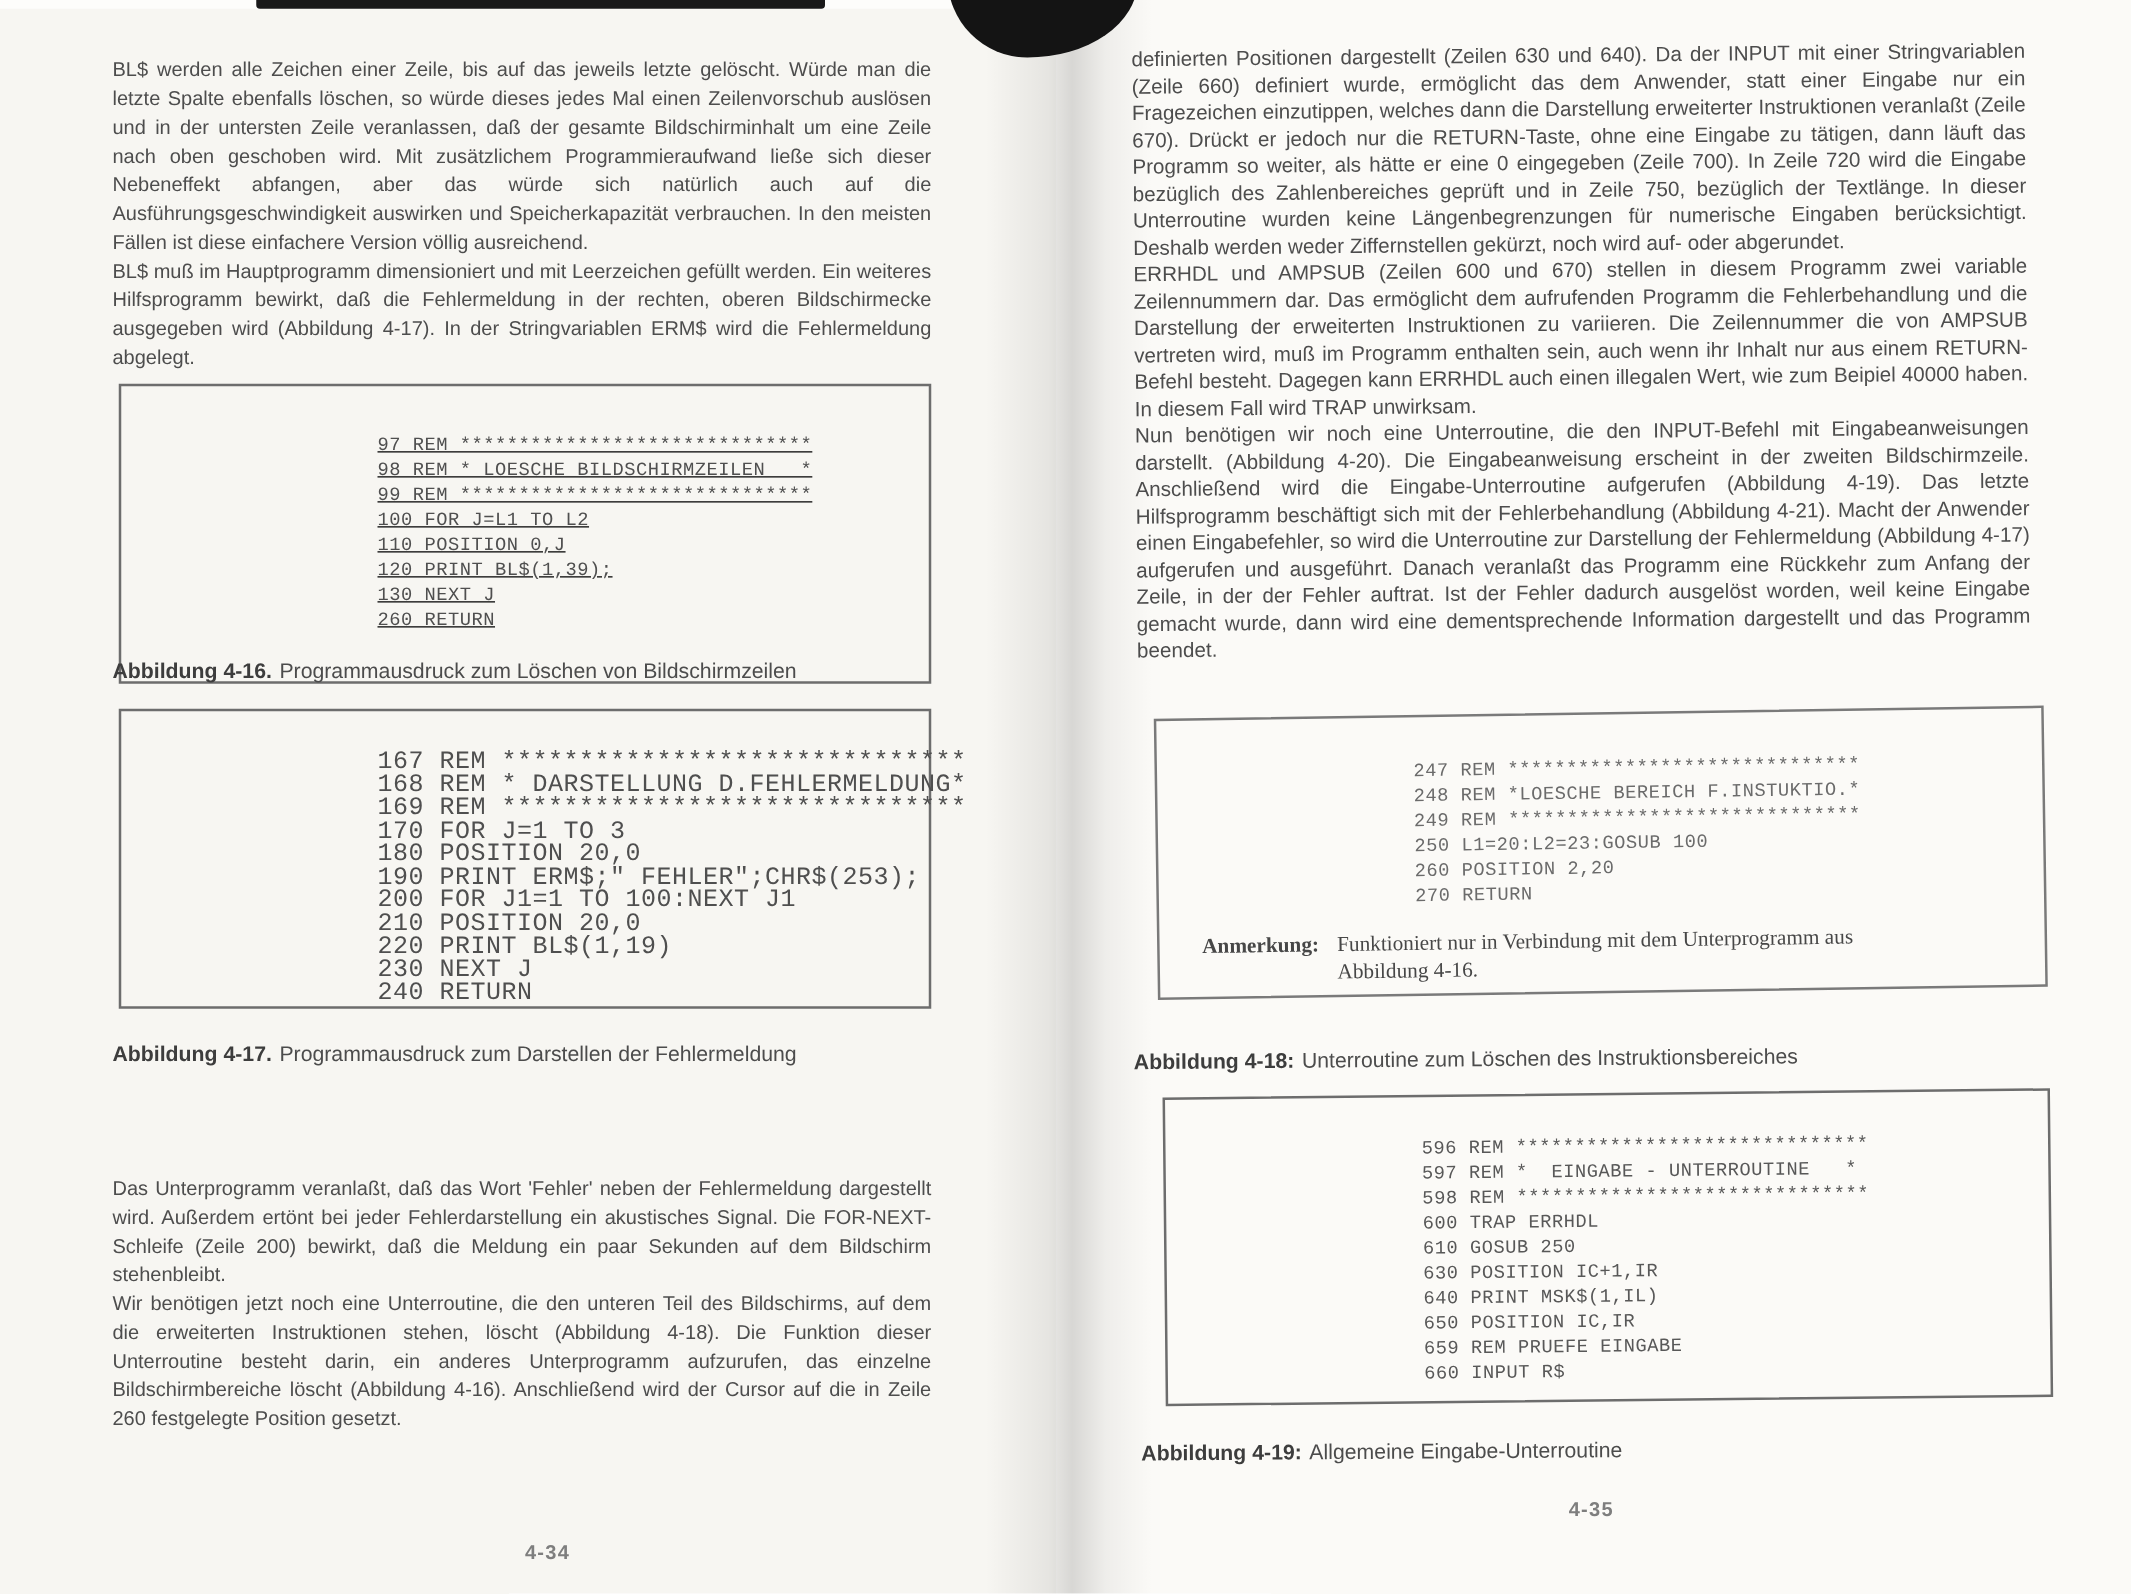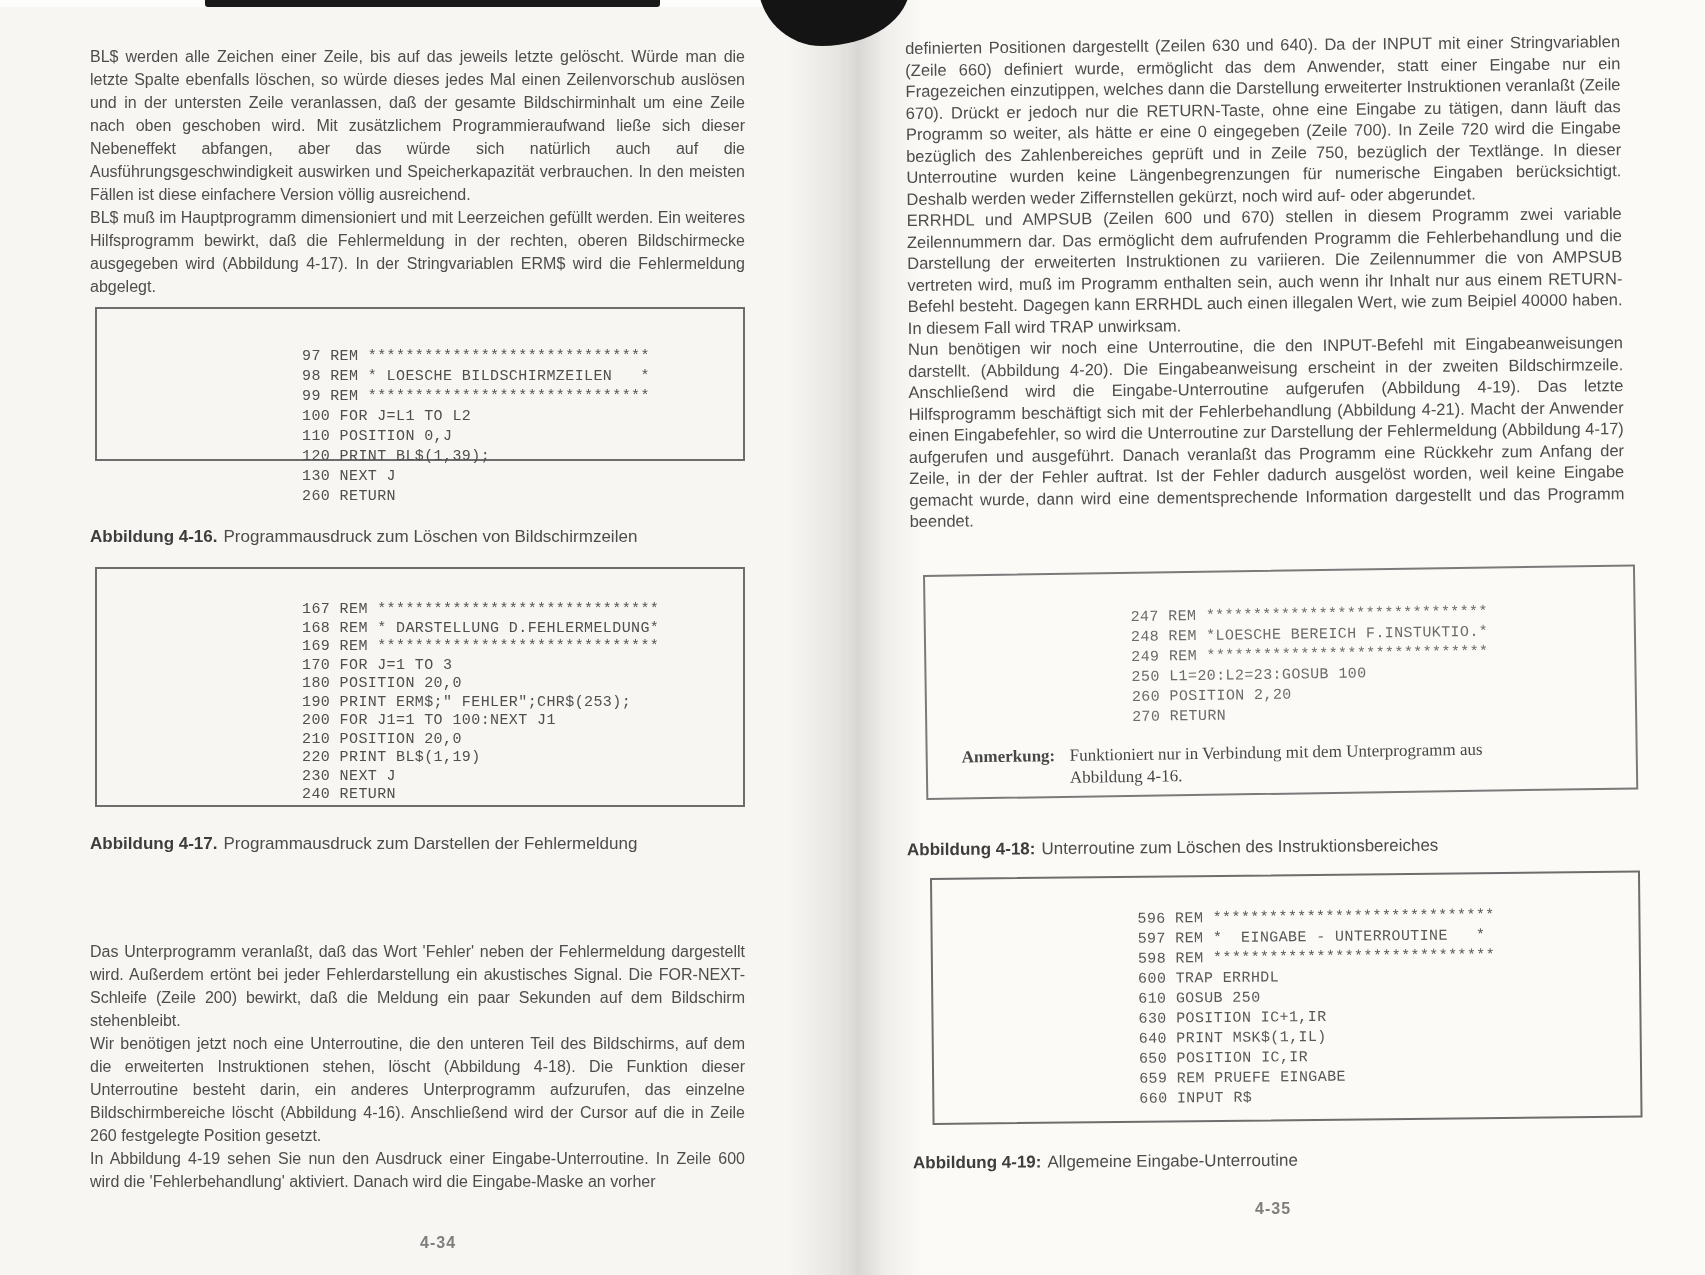--- a/index.html
+++ b/index.html
@@ -22,24 +22,24 @@
   .lp-text{left:90px;width:655px;font-size:16px;line-height:23px;}
   .lp-text-top{top:38px;}
   .lp-text-bottom{top:933px;}
   .rp-text{left:60px;width:715px;font-size:16.5px;line-height:21.5px;transform:rotate(-0.55deg);transform-origin:left top;}
   .rp-text-top{top:38px;}
 
   
   .listing{position:absolute;background:transparent;border:2px solid #6d6d6d;box-sizing:border-box;}
   .listing .code{font-family:"Liberation Mono","DejaVu Sans Mono",monospace;color:#4f4f4f;letter-spacing:0.4px;}
   .listing .cl{white-space:pre;}
-  .box-4-16{left:95px;top:300px;width:650px;height:154px;}
+  .box-4-16{left:95px;top:300px;width:650px;height:240px;text-decoration:underline;}
   .box-4-16 .code{margin:38px 0 0 205px;font-size:15px;line-height:20px;}
   .box-4-17{left:95px;top:560px;width:650px;height:240px;}
-  .box-4-17 .code{margin:32px 0 0 205px;font-size:15px;line-height:18.5px;}
+  .box-4-17 .code{margin:32px 0 0 205px;font-size:20px;line-height:18.5px;}
   .box-4-18{left:78px;top:575px;width:712px;height:225px;border-color:#7a7a7a;transform:rotate(-0.85deg);transform-origin:left top;}
   .box-4-18 .code{margin:34px 0 0 205px;font-size:15px;line-height:20px;color:#6b6b6b;}
   .box-4-19{left:85px;top:878px;width:710px;height:247px;transform:rotate(-0.6deg);transform-origin:left top;}
   .box-4-19 .code{margin:32px 0 0 205px;font-size:15px;line-height:20px;color:#585858;}
 
   .note{display:flex;margin:16px 0 0 34px;font-family:"Liberation Serif",serif;font-size:17px;line-height:22px;color:#474747;}
   .note .note-label{font-weight:bold;width:108px;flex:0 0 108px;}
   .note .note-body{width:430px;}
 
   
@@ -98,21 +98,20 @@
       </div>
     </div>
 
     <div class="caption cap-4-17">
       <span class="cap-label">Abbildung 4-17.</span><span>Programmausdruck zum Darstellen der Fehlermeldung</span>
     </div>
 
     <div class="body-text lp-text lp-text-bottom">
       <p>Das Unterprogramm veranlaßt, daß das Wort 'Fehler' neben der Fehlermeldung dargestellt wird. Außerdem ertönt bei jeder Fehlerdarstellung ein akustisches Signal. Die FOR-NEXT-Schleife (Zeile 200) bewirkt, daß die Meldung ein paar Sekunden auf dem Bildschirm stehenbleibt.</p>
       <p>Wir benötigen jetzt noch eine Unterroutine, die den unteren Teil des Bildschirms, auf dem die erweiterten Instruktionen stehen, löscht (Abbildung 4-18). Die Funktion dieser Unterroutine besteht darin, ein anderes Unterprogramm aufzurufen, das einzelne Bildschirmbereiche löscht (Abbildung 4-16). Anschließend wird der Cursor auf die in Zeile 260 festgelegte Position gesetzt.</p>
-      <p>In Abbildung 4-19 sehen Sie nun den Ausdruck einer Eingabe-Unterroutine. In Zeile 600 wird die 'Fehlerbehandlung' aktiviert. Danach wird die Eingabe-Maske an vorher</p>
     </div>
 
     <div class="folio folio-left">4-34</div>
   </div>
 
   <div class="page-right">
 
     <div class="body-text rp-text rp-text-top">
       <p>definierten Positionen dargestellt (Zeilen 630 und 640). Da der INPUT mit einer Stringvariablen (Zeile 660) definiert wurde, ermöglicht das dem Anwender, statt einer Eingabe nur ein Fragezeichen einzutippen, welches dann die Darstellung erweiterter Instruktionen veranlaßt (Zeile 670). Drückt er jedoch nur die RETURN-Taste, ohne eine Eingabe zu tätigen, dann läuft das Programm so weiter, als hätte er eine 0 eingegeben (Zeile 700). In Zeile 720 wird die Eingabe bezüglich des Zahlenbereiches geprüft und in Zeile 750, bezüglich der Textlänge. In dieser Unterroutine wurden keine Längenbegrenzungen für numerische Eingaben berücksichtigt. Deshalb werden weder Ziffernstellen gekürzt, noch wird auf- oder abgerundet.</p>
       <p>ERRHDL und AMPSUB (Zeilen 600 und 670) stellen in diesem Programm zwei variable Zeilennummern dar. Das ermöglicht dem aufrufenden Programm die Fehlerbehandlung und die Darstellung der erweiterten Instruktionen zu variieren. Die Zeilennummer die von AMPSUB vertreten wird, muß im Programm enthalten sein, auch wenn ihr Inhalt nur aus einem RETURN-Befehl besteht. Dagegen kann ERRHDL auch einen illegalen Wert, wie zum Beipiel 40000 haben. In diesem Fall wird TRAP unwirksam.</p>

